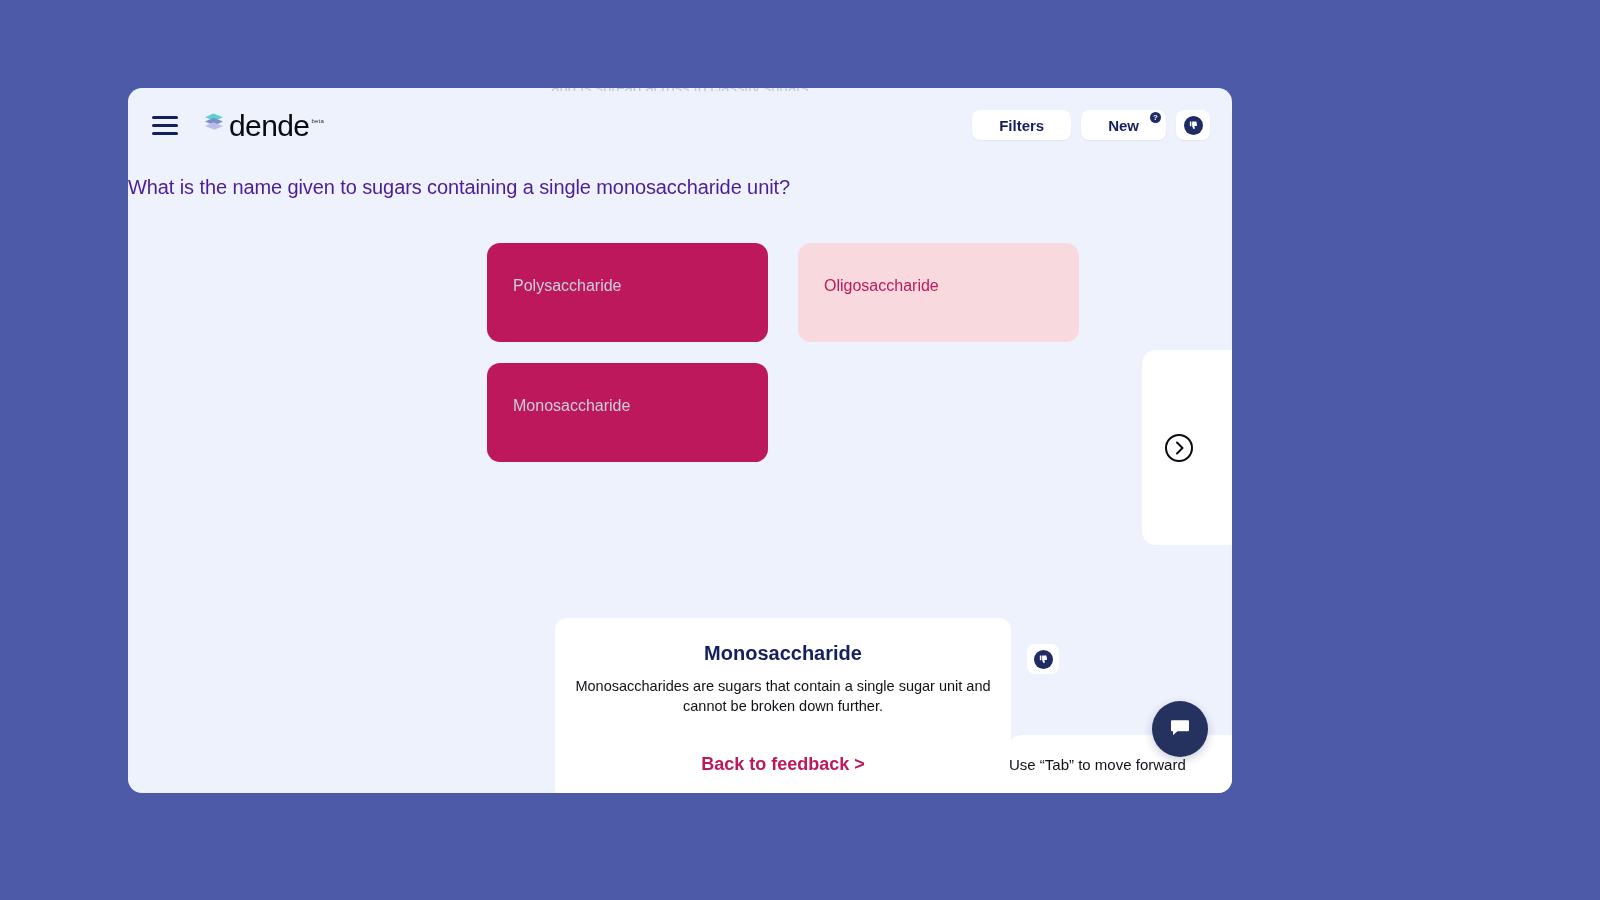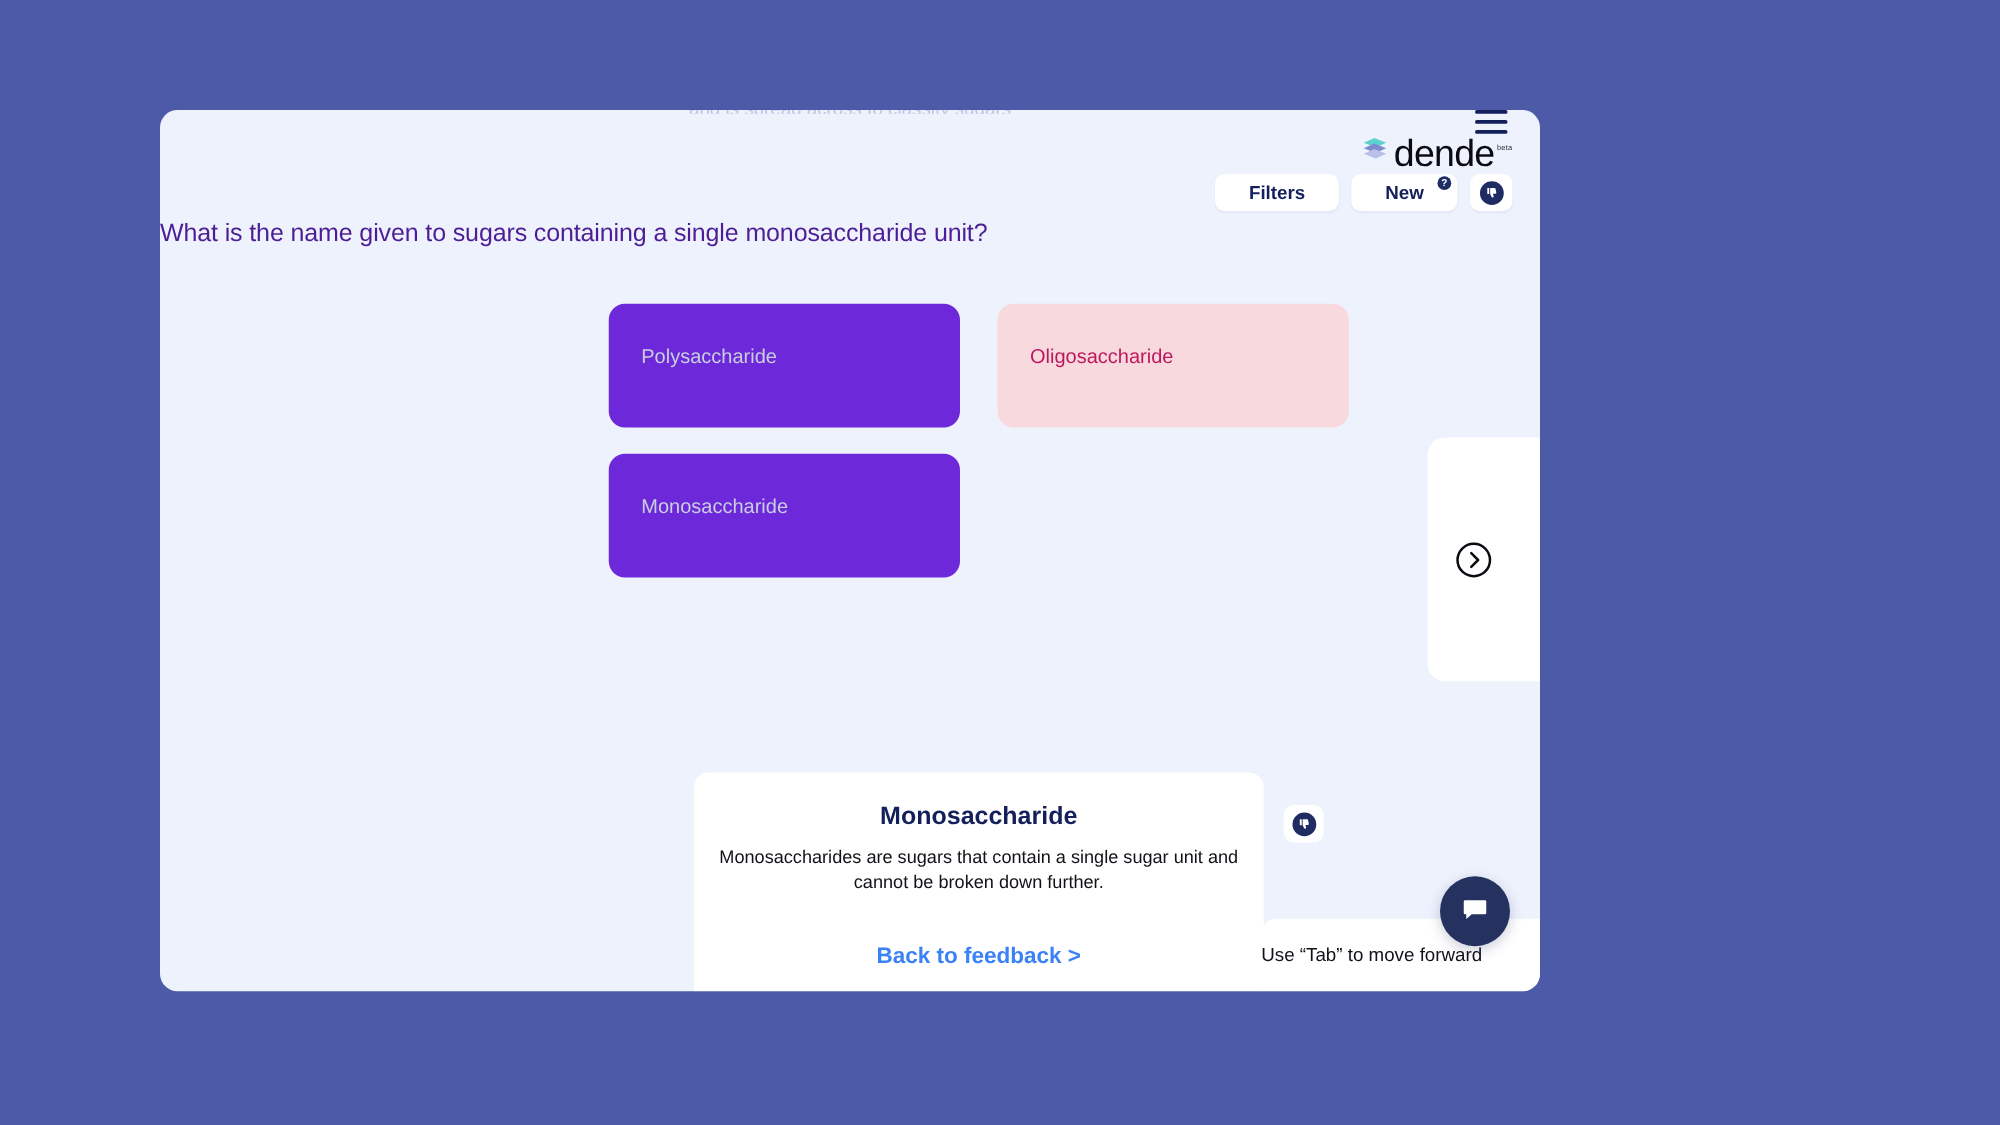--- a/index.html
+++ b/index.html
@@ -43,23 +43,22 @@
     opacity: .9;
   }
 
   
   #top-bar {
     position: absolute;
     left: 0; top: 0;
     width: 100%;
     height: 74px;
     display: flex;
-    align-items: flex-end;
+    align-items: center;
     padding: 0 22px 0 18px;
-    flex-direction: column;
   }
 
   #menu-button {
     width: 30px; height: 30px;
     display: flex; flex-direction: column;
     justify-content: center; gap: 5px;
     cursor: pointer;
     margin-left: 6px;
   }
   #menu-button i {
@@ -161,21 +160,21 @@
     left: 359px;
     top: 155px;
     width: 592px;
     display: grid;
     grid-template-columns: 281px 281px;
     grid-template-rows: 99px 99px;
     gap: 21px 30px;
   }
   .option-card {
     border-radius: 13px;
-    background: #6d28d9;
+    background: #be185d;
     padding: 34px 26px 0 26px;
     font-size: 16px;
     color: #c9cfe0;
     cursor: pointer;
     user-select: none;
     overflow: hidden;
   }
   .option-card.incorrect {
     background: #f8d9de;
     color: #be185d;
@@ -223,21 +222,21 @@
     line-height: 1.38;
     color: #111118;
     padding: 0 20px;
   }
   #back-to-feedback {
     position: absolute;
     left: 0; right: 0;
     bottom: 18px;
     font-size: 18px;
     font-weight: 700;
-    color: #3b82f6;
+    color: #be185d;
     cursor: pointer;
   }
 
   
   #explanation-feedback-btn {
     position: absolute;
     left: 899px;
     bottom: 119px;
     width: 32px; height: 30px;
     background: #fff;

